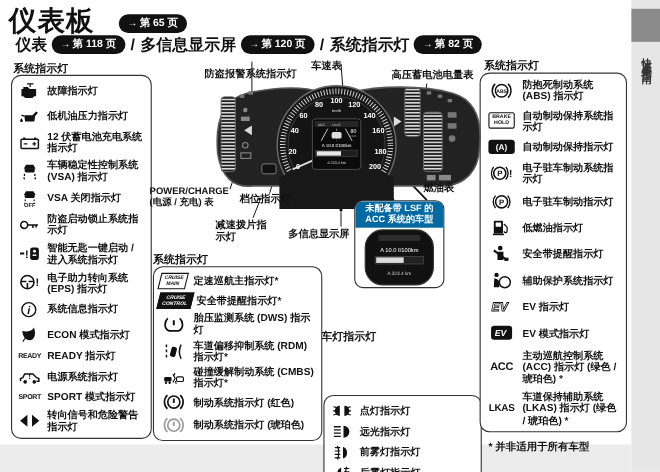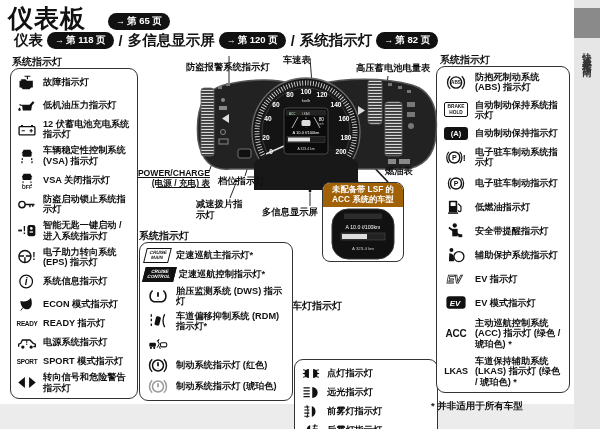--- a/index.html
+++ b/index.html
@@ -37,23 +37,23 @@
   .bh{display:inline-flex;flex-direction:column;align-items:center;border:1.4px solid #111;border-radius:2px;
       font-size:4.8px;line-height:1.15;padding:1px 2px;font-weight:bold;}
   .ah{display:inline-flex;align-items:center;justify-content:center;background:#111;color:#fff;
       border-radius:3px;font-size:7.5px;font-weight:bold;width:24px;height:13px;}
   
   .cl{position:absolute;font-size:9.3px;font-weight:bold;line-height:1.18;z-index:5;}
   #cluster-svg{position:absolute;left:192px;top:50px;z-index:1;}
   
   #callout{position:absolute;left:322px;top:182px;width:82px;height:80px;border:1.3px solid #333;
            border-radius:8px;background:#fff;z-index:6;display:flex;flex-direction:column;align-items:center;box-sizing:border-box;overflow:hidden;}
-  #callout-head{background:#a16207;color:#fff;font-size:8.3px;font-weight:bold;line-height:1.2;
+  #callout-head{background:#0369a1;color:#fff;font-size:8.3px;font-weight:bold;line-height:1.2;
                 width:100%;text-align:center;padding:2px 0;}
-  #footnote{position:absolute;left:431px;top:400px;font-size:9.5px;font-weight:bold;z-index:7;}
+  #footnote{position:absolute;left:444px;top:400px;font-size:9.5px;font-weight:bold;z-index:7;}
   #pagenum{position:absolute;left:579px;top:404px;font-size:11px;font-weight:bold;z-index:7;margin-left:38px;}
 </style>
 </head>
 <body>
 
 <div id="page">
 
   <div id="titlebar">
     <span id="title">仪表板</span>
     <span class="pill" style="margin-top:6px;">
@@ -244,21 +244,21 @@
         </span>
         <span class="lb">定速巡航主指示灯*</span>
       </div>
       <div class="it">
         <span class="ic">
           <span class="slant dark">
             <b>CRUISE</b>
             <b>CONTROL</b>
           </span>
         </span>
-        <span class="lb">定速巡航控制指示灯*</span>
+        <span class="lb">安全带提醒指示灯*</span>
       </div>
       <div class="it">
         <span class="ic">
           <svg viewBox="0 0 24 20" width="20" height="17" xmlns="http://www.w3.org/2000/svg">
             <path d="M5.5 4C3.5 5.8 2.5 8 2.5 10.5c0 3.2 1.8 6 4.5 7h10c2.7-1 4.5-3.8 4.5-7C21.5 8 20.5 5.8 18.5 4" fill="none" stroke="#111" stroke-width="1.9"></path>
             <path d="M12 6v5.5M12 14.6v.2" stroke="#111" stroke-width="2.2"></path>
           </svg>
         </span>
         <span class="lb">胎压监测系统 (DWS) 指示灯</span>
       </div>
@@ -277,20 +277,21 @@
       <div class="it">
         <span class="ic">
           <svg viewBox="0 0 24 20" width="20" height="17" xmlns="http://www.w3.org/2000/svg">
             <rect x="1.5" y="9" width="8" height="5" rx="1.5" fill="#111"></rect>
             <circle cx="3.5" cy="15.3" r="1.3" fill="#111"></circle>
             <circle cx="7.5" cy="15.3" r="1.3" fill="#111"></circle>
             <rect x="15" y="9" width="7.5" height="5" rx="1.5" fill="none" stroke="#111" stroke-width="1.3"></rect>
             <path d="M11 6l2.5 4.5L11 15M13.2 4.5l-1 3M14.7 16.5l-1-3" stroke="#111" stroke-width="1.2" fill="none"></path>
           </svg>
         </span>
+        <span class="lb">碰撞缓解制动系统 (CMBS) 指示灯*</span>
       </div>
       <div class="it">
         <span class="ic">
           <svg viewBox="0 0 24 20" width="20" height="17" xmlns="http://www.w3.org/2000/svg">
             <path d="M5 2.5C3 4.4 1.8 7 1.8 10s1.2 5.6 3.2 7.5M19 2.5c2 1.9 3.2 4.5 3.2 7.5s-1.2 5.6-3.2 7.5" fill="none" stroke="#111" stroke-width="1.8"></path>
             <circle cx="12" cy="10" r="6.6" fill="none" stroke="#111" stroke-width="1.8"></circle>
             <path d="M12 6.2v4.8M12 13.6v.2" stroke="#111" stroke-width="2"></path>
           </svg>
         </span>
         <span class="lb">制动系统指示灯 (红色)</span>
@@ -558,21 +559,21 @@
       <text x="114" y="84" font-size="4" fill="#fff" text-anchor="middle">A 10.0 ℓ/100km</text>
       <rect x="95" y="86.5" width="38" height="6" fill="#1e1e1e" stroke="#4a4a4a" stroke-width="0.5"></rect>
       <rect x="96" y="87.5" width="22" height="4" fill="#e6e6e6"></rect>
       <text x="114" y="99.5" font-size="3.4" fill="#ddd" text-anchor="middle">A 323.4 km</text>
     </g>
   </svg>
 
   <div class="cl" style="left:186px;top:45px;margin-top:17px;">防盗报警系统指示灯</div>
   <div class="cl" style="left:283px;top:55px;">车速表</div>
   <div class="cl" style="left:356px;top:63px;">高压蓄电池电量表</div>
-  <div class="cl" style="left:136px;top:168px;width:74px;text-align:right;font-size:8.6px;text-decoration:underline;">
+  <div class="cl" style="left:136px;top:168px;width:74px;text-align:left;font-size:8.6px;">
     <div>POWER/CHARGE</div>
     <div>(电源 / 充电) 表</div>
   </div>
   <div class="cl" style="left:218px;top:176px;">档位指示灯</div>
   <div class="cl" style="left:196px;top:199px;width:52px;">减速拨片指示灯</div>
   <div class="cl" style="left:262px;top:207px;">多信息显示屏</div>
   <div class="cl" style="left:385px;top:166px;">燃油表</div>
 
   <div id="callout">
     <div id="callout-head">

